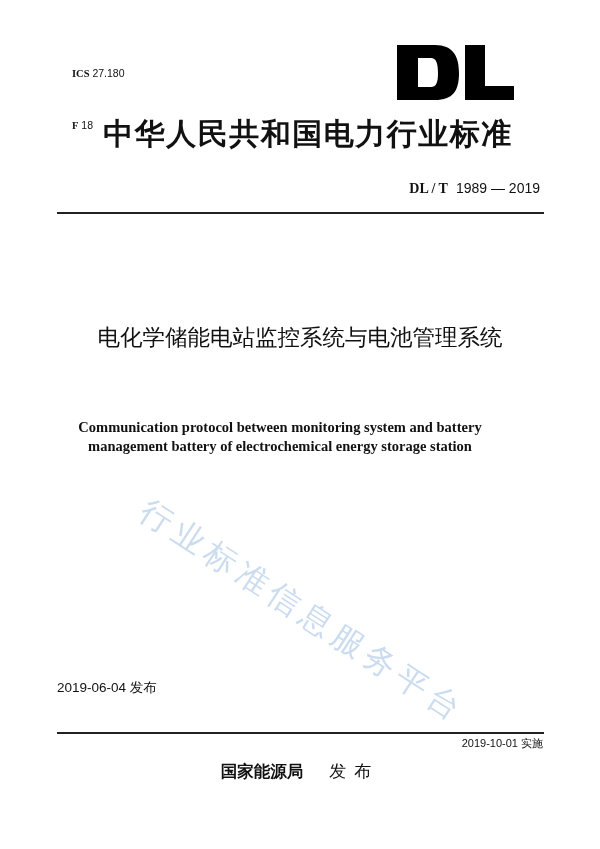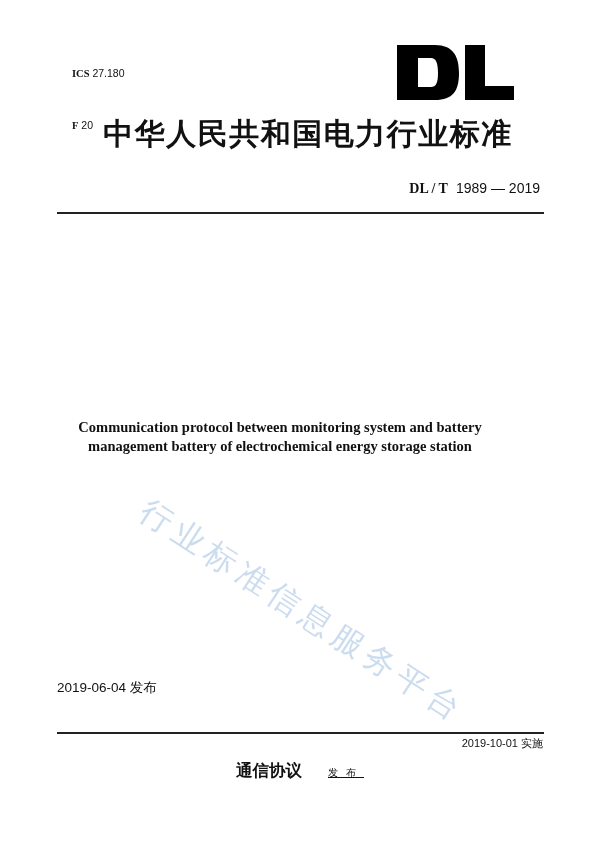--- a/index.html
+++ b/index.html
@@ -110,36 +110,35 @@
       white-space: nowrap;
     }
     .issuer .org {
       font-family: "DejaVu Serif", serif;
       font-weight: bold;
       font-size: 16.5px;
       margin-right: 26px;
     }
     .issuer .act {
       font-family: "DejaVu Sans", sans-serif;
-      font-size: 10px;
+      font-size: 17px;
       letter-spacing: 8px;
-      text-decoration: underline;
     }
   </style>
 </head>
 <body>
 
 <div class="abs ics">
   <div class="ics-line">
     <b>ICS</b>
     <span>27.180</span>
   </div>
   <div class="ics-line">
     <b>F</b>
-    <span>20</span>
+    <span>18</span>
   </div>
 </div>
 
 <div class="abs dl-logo">
   <svg width="122" height="70" viewBox="0 0 122 70">
 
     <path d="M2 9 H40 C58 9 64 20 64 37 C64 55 58 64 40 64 H2 Z M23 22 V51 H36 C41 51 43 47 43 37 C43 27 41 22 36 22 Z" fill="#000" fill-rule="evenodd"></path>
 
     <path d="M70 9 H90 V50 H119 V64 H70 Z" fill="#000"></path>
   </svg>
@@ -147,29 +146,30 @@
 
 <div class="abs std-title">中华人民共和国电力行业标准</div>
 
 <div class="abs std-number">
   <span class="code">DL / T</span><span>1989 — 2019</span>
 </div>
 
 <div class="abs rule rule-top"></div>
 
 <div class="abs cn-title">
+  <div>电化学储能电站监控系统与电池管理系统</div>
 </div>
 
 <div class="abs en-title">
   <div>Communication protocol between monitoring system and battery</div>
   <div>management battery of electrochemical energy storage station</div>
 </div>
 
 <div class="abs watermark">行业标准信息服务平台</div>
 
 <div class="abs pub-date">2019-06-04 发布</div>
 <div class="abs impl-date">2019-10-01 实施</div>
 
 <div class="abs rule rule-bottom"></div>
 
 <div class="abs issuer">
-  <span class="org">通信协议</span><span class="act">发布</span>
+  <span class="org">国家能源局</span><span class="act">发布</span>
 </div>
 
 </body></html>

